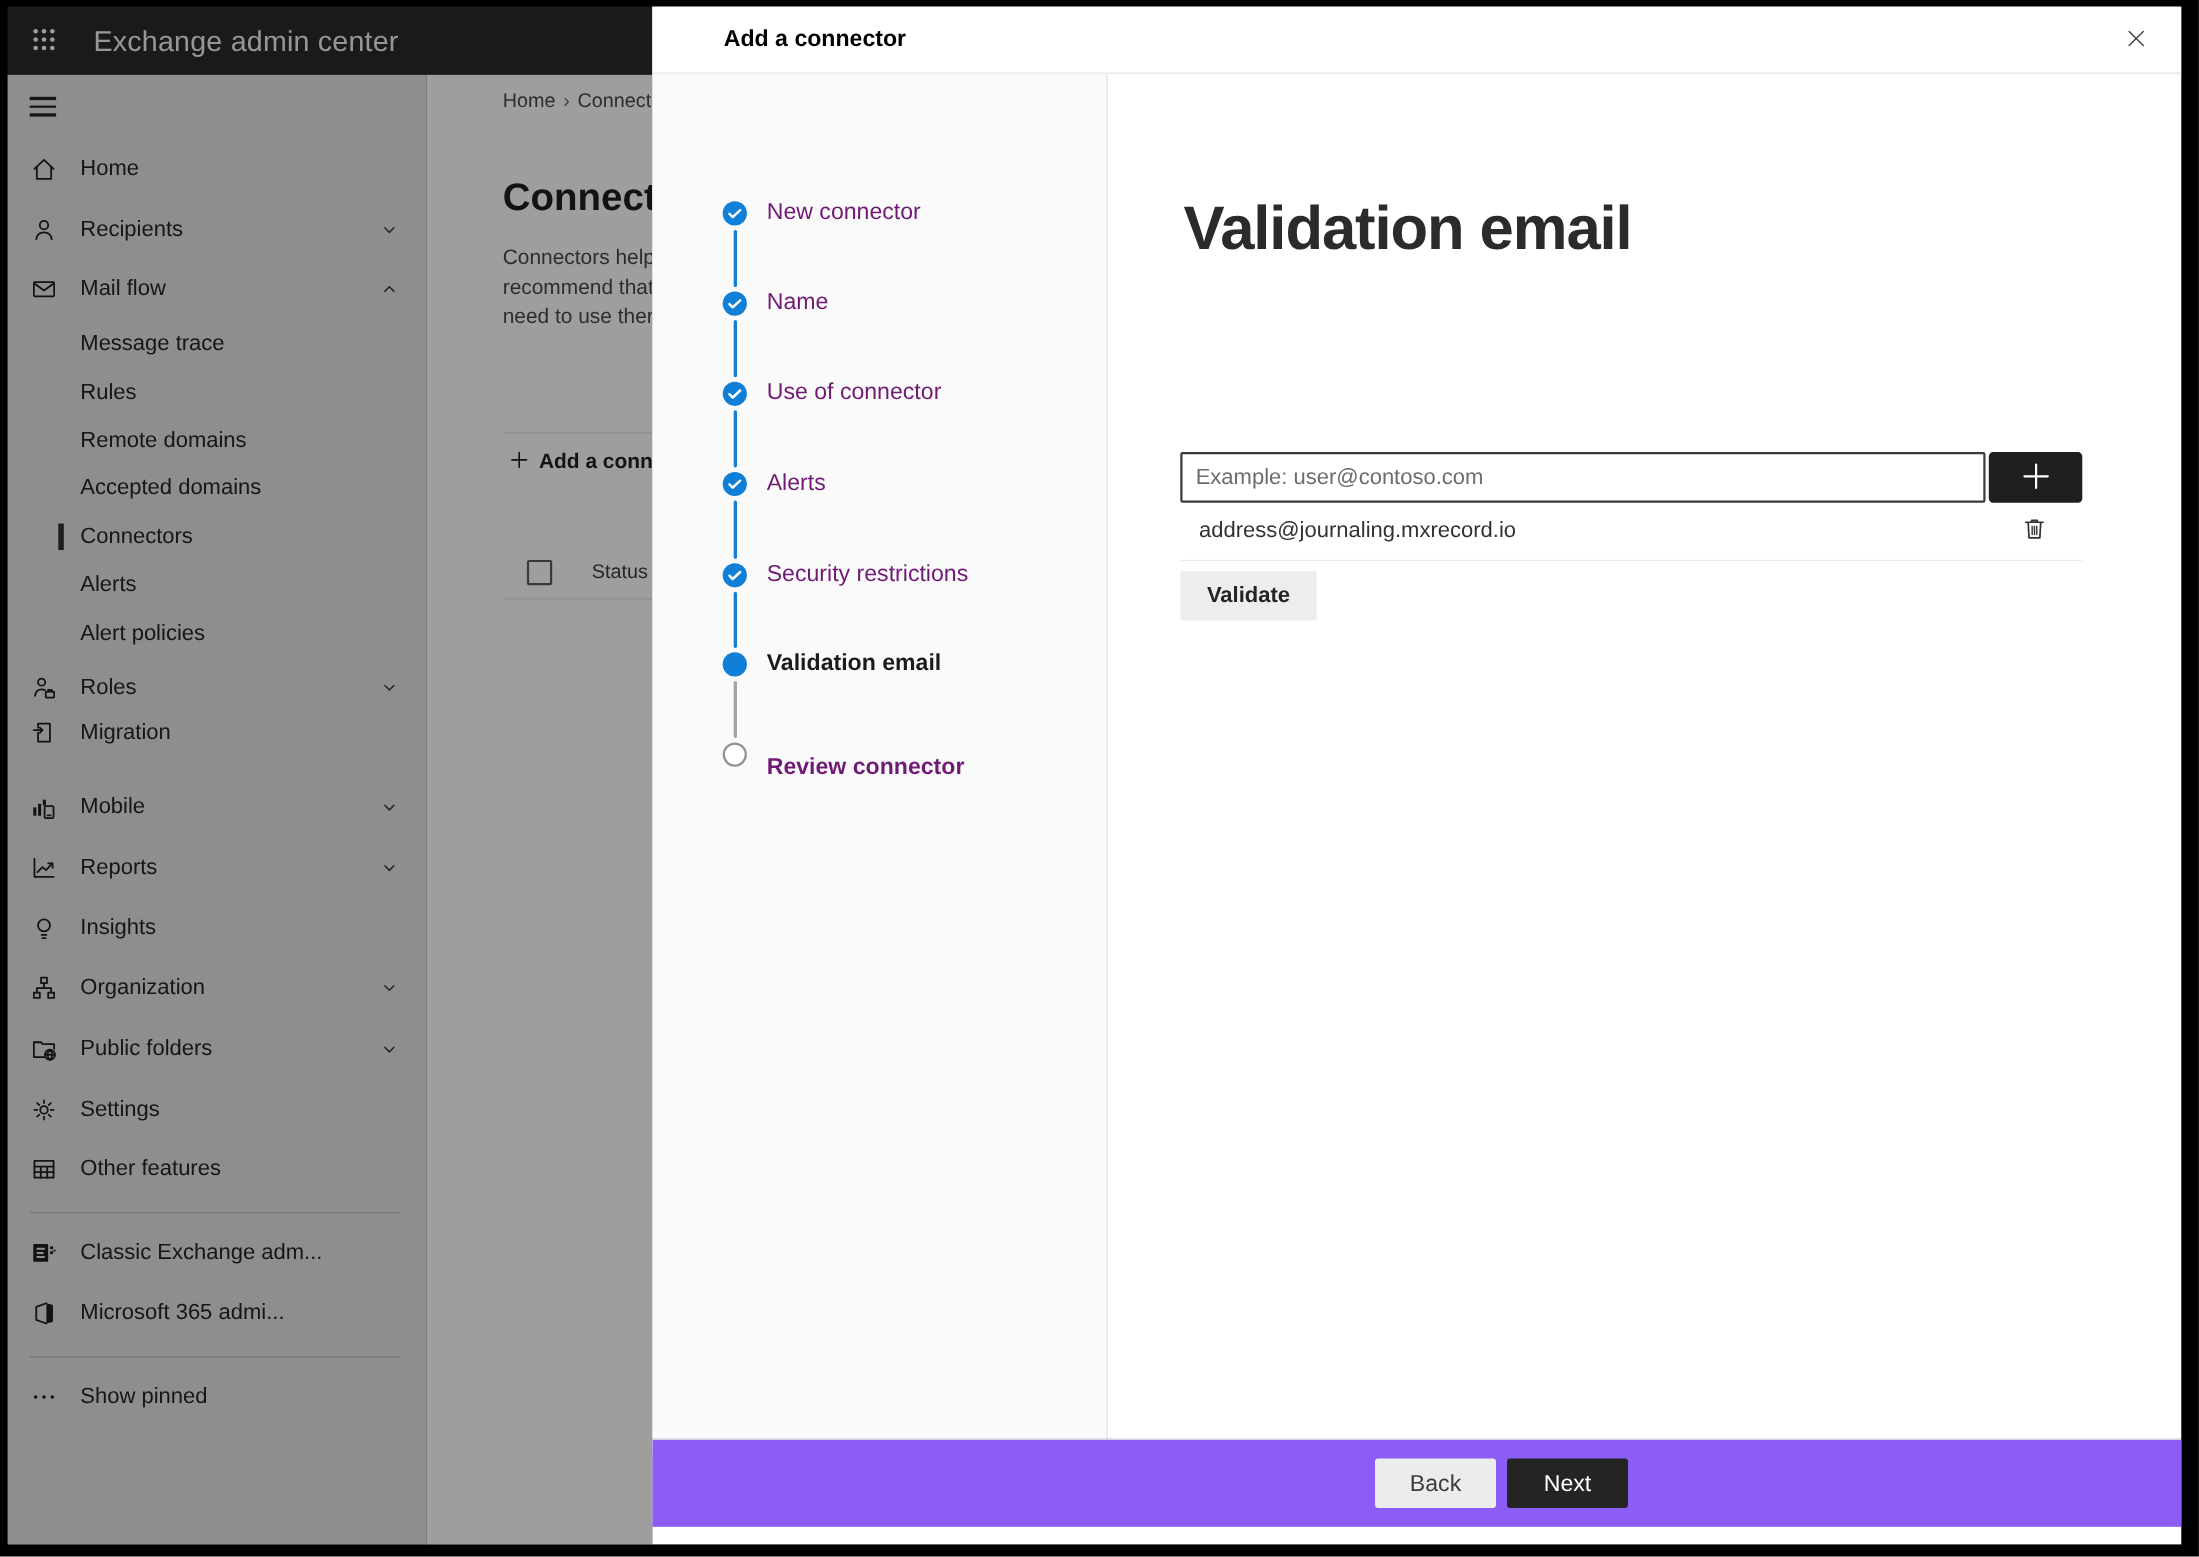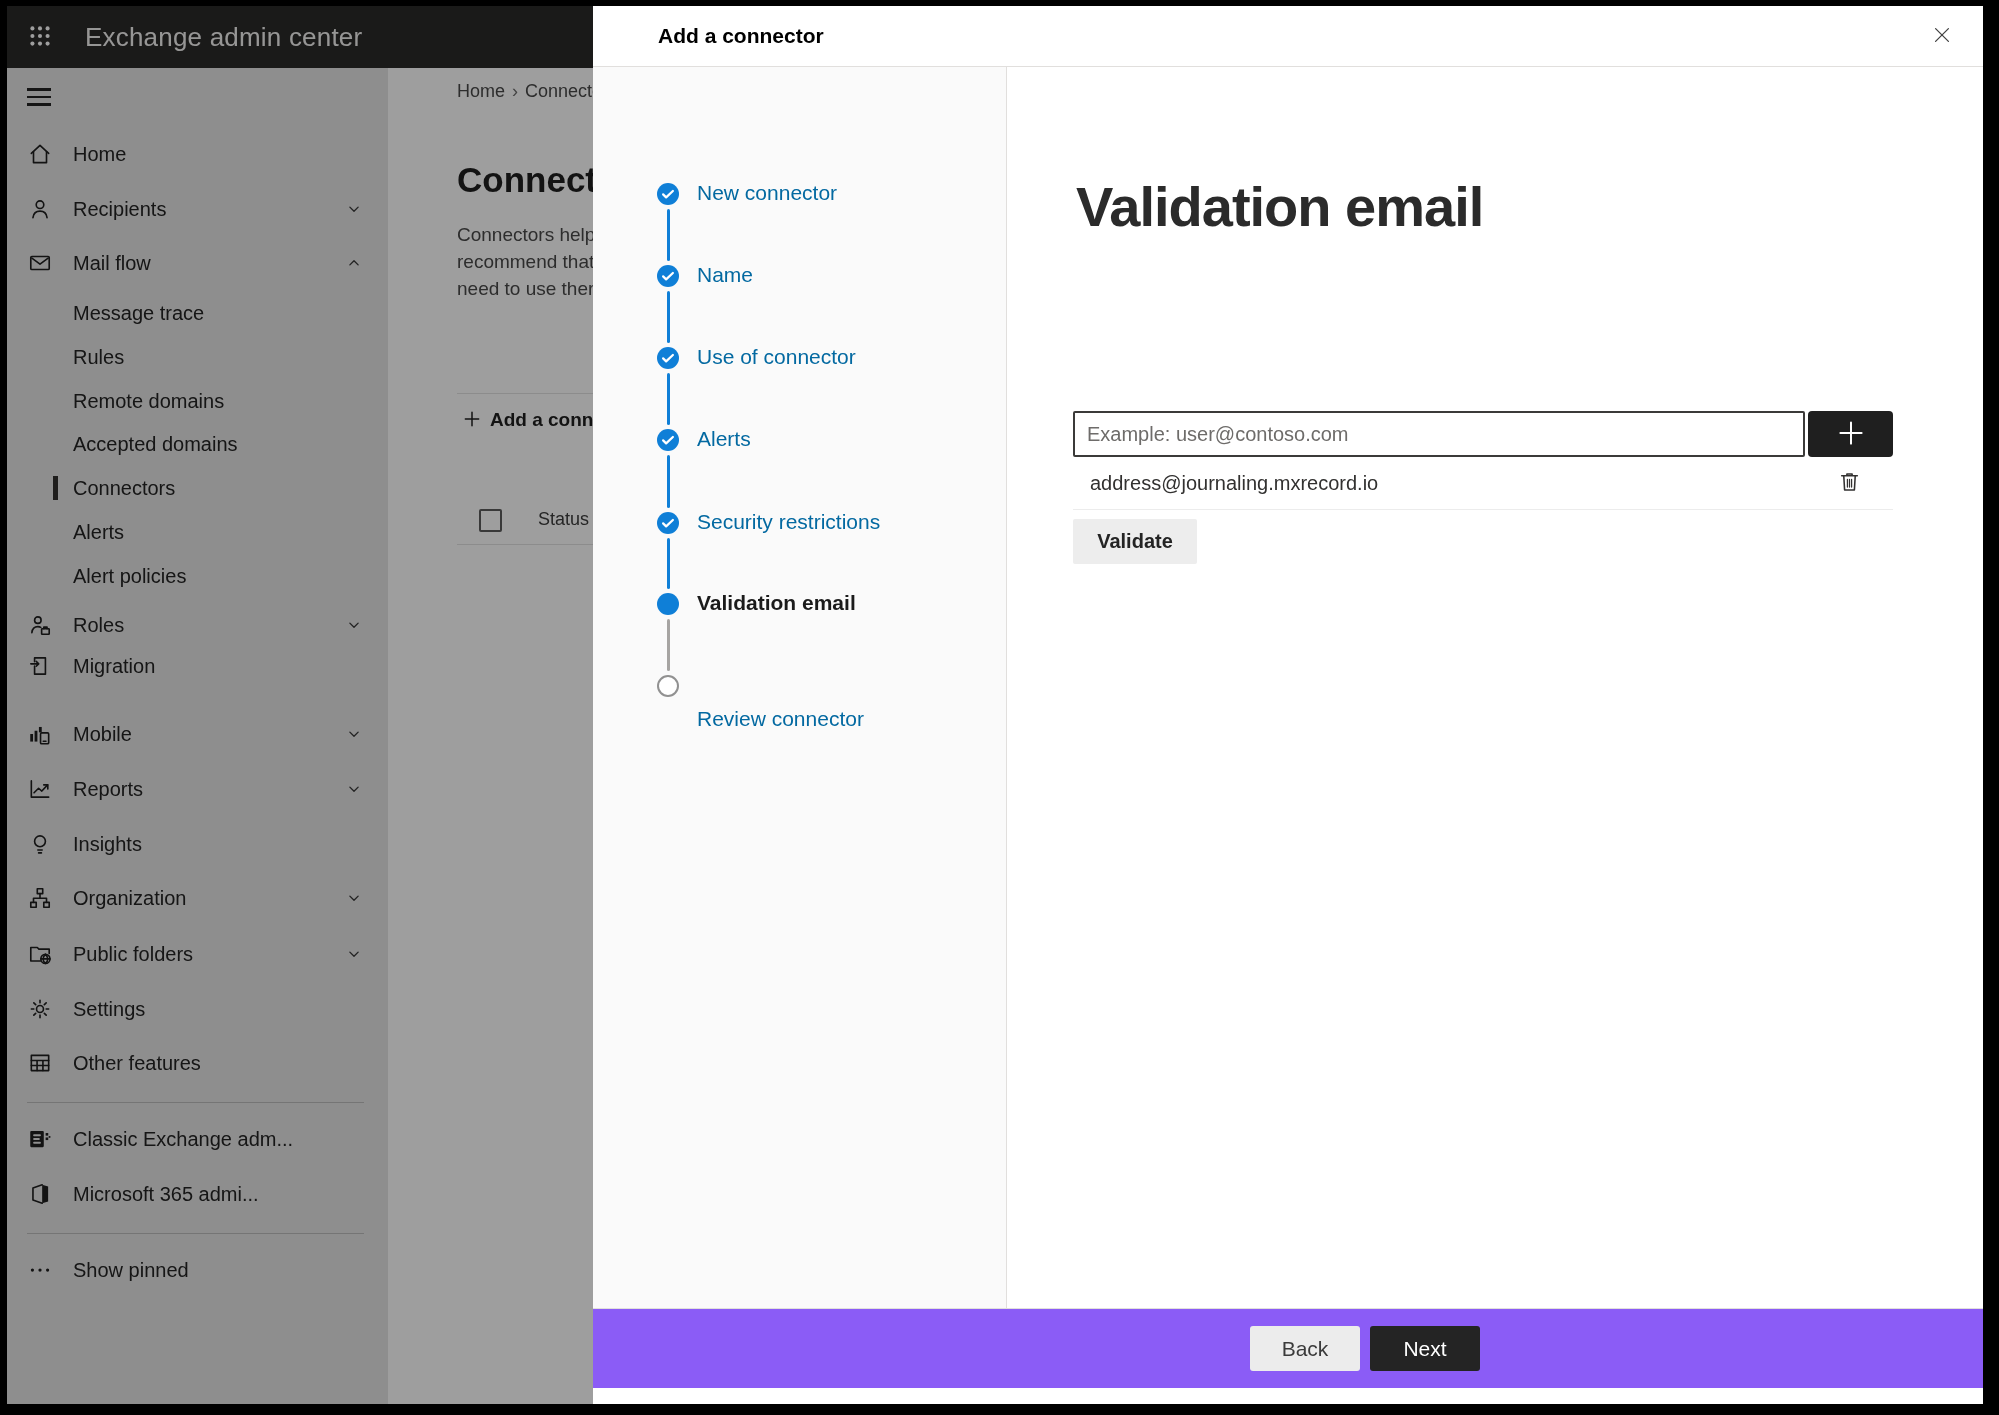--- a/index.html
+++ b/index.html
@@ -42,21 +42,21 @@
   #modal{left:593px;top:6px;width:1390px;height:1398px;background:#fff;overflow:hidden;}
   #modal-header{position:absolute;left:0;top:0;width:100%;height:60px;border-bottom:1px solid #e1dfdd;background:#fff;}
   #modal-title{position:absolute;left:65px;top:0;height:60px;line-height:60px;font-size:21px;font-weight:bold;color:#000;}
   #modal-close{position:absolute;right:24px;top:14px;width:34px;height:34px;display:flex;align-items:center;justify-content:center;color:#424242;cursor:pointer;}
   #stepper{position:absolute;left:0;top:61px;width:413px;bottom:84px;background:#fafafa;border-right:1px solid #e1dfdd;}
   .step-circle{position:absolute;width:22px;height:22px;border-radius:50%;box-sizing:border-box;}
   .step-circle.done,.step-circle.current{background:#0f7fd7;}
   .step-circle.todo{background:#fff;border:2.5px solid #919191;}
   .step-circle svg{position:absolute;left:2px;top:2px;}
   .step-line{position:absolute;width:3px;border-radius:2px;}
-  .step-label{position:absolute;font-size:21px;color:#0369a1;white-space:nowrap;cursor:pointer;}
+  .step-label{position:absolute;font-size:21px;color:#701a75;white-space:nowrap;cursor:pointer;}
   .step-label.current{font-weight:bold;color:#1b1b1b;}
   #content-heading{position:absolute;left:483px;top:168px;font-size:56px;font-weight:bold;color:#2b2b2b;letter-spacing:-1px;white-space:nowrap;}
   #content-desc{position:absolute;left:483px;top:312px;font-size:19.5px;line-height:27px;color:#323130;white-space:pre-line;}
   #email-input{position:absolute;left:480px;top:405px;width:732px;height:46px;box-sizing:border-box;border:2px solid #3b3a39;border-radius:2px;background:#fff;font-family:"Liberation Sans",sans-serif;font-size:20px;color:#333;padding:0 12px;outline:none;}
   #email-input::placeholder{color:#6e6c6a;opacity:1;}
   #add-address-btn{position:absolute;left:1215px;top:405px;width:85px;height:46px;background:#1f1f1f;border:none;border-radius:4px;display:flex;align-items:center;justify-content:center;cursor:pointer;color:#fff;}
   #address-row{position:absolute;left:480px;top:451px;width:820px;height:52px;}
   #address-text{position:absolute;left:17px;top:50%;transform:translateY(-50%);font-size:20px;color:#323130;white-space:nowrap;}
   #trash-btn{position:absolute;right:30px;top:50%;transform:translateY(-50%);width:28px;height:28px;display:flex;align-items:center;justify-content:center;color:#323130;cursor:pointer;}
   #address-divider{position:absolute;left:480px;top:503px;width:820px;height:1px;background:#ececec;}
@@ -312,21 +312,21 @@
       <div class="step-label" style="left: 104px; top: 360px;">Alerts</div>
       <div class="step-line" style="left: 73.5px; top: 471px; height: 51px; background: rgb(15, 127, 215);"></div>
       <div class="step-circle done" style="left: 64px; top: 445px;"><span><svg viewBox="0 0 24 24" width="18" height="18" fill="none" stroke="#fff" stroke-width="3" stroke-linecap="round" stroke-linejoin="round">
             <path d="M5.5 12.5l4 4L18.5 8"></path>
           </svg></span></div>
       <div class="step-label" style="left: 104px; top: 443px;">Security restrictions</div>
       <div class="step-line" style="left: 73.5px; top: 552px; height: 52px; background: rgb(166, 164, 162);"></div>
       <div class="step-circle current" style="left: 64px; top: 526px;"></div>
       <div class="step-label current" style="left: 104px; top: 524px;">Validation email</div>
       <div class="step-circle todo" style="left: 64px; top: 608px;"></div>
-      <div class="step-label" style="left: 104px; top: 640px;">Review connector</div>
+      <div class="step-label" style="left: 104px; top: 619px; font-weight: bold;">Review connector</div>
     </div>
 
   <div id="content-heading">Validation email</div>
 
   <input id="email-input" type="text" placeholder="Example: user@contoso.com" style="">
   <button id="add-address-btn">
     <span><svg viewBox="0 0 24 24" width="34" height="34" fill="none" stroke="#fff" stroke-width="1.4" stroke-linecap="round">
           <path d="M12 4.5v15M4.5 12h15"></path>
         </svg></span>
   </button>

